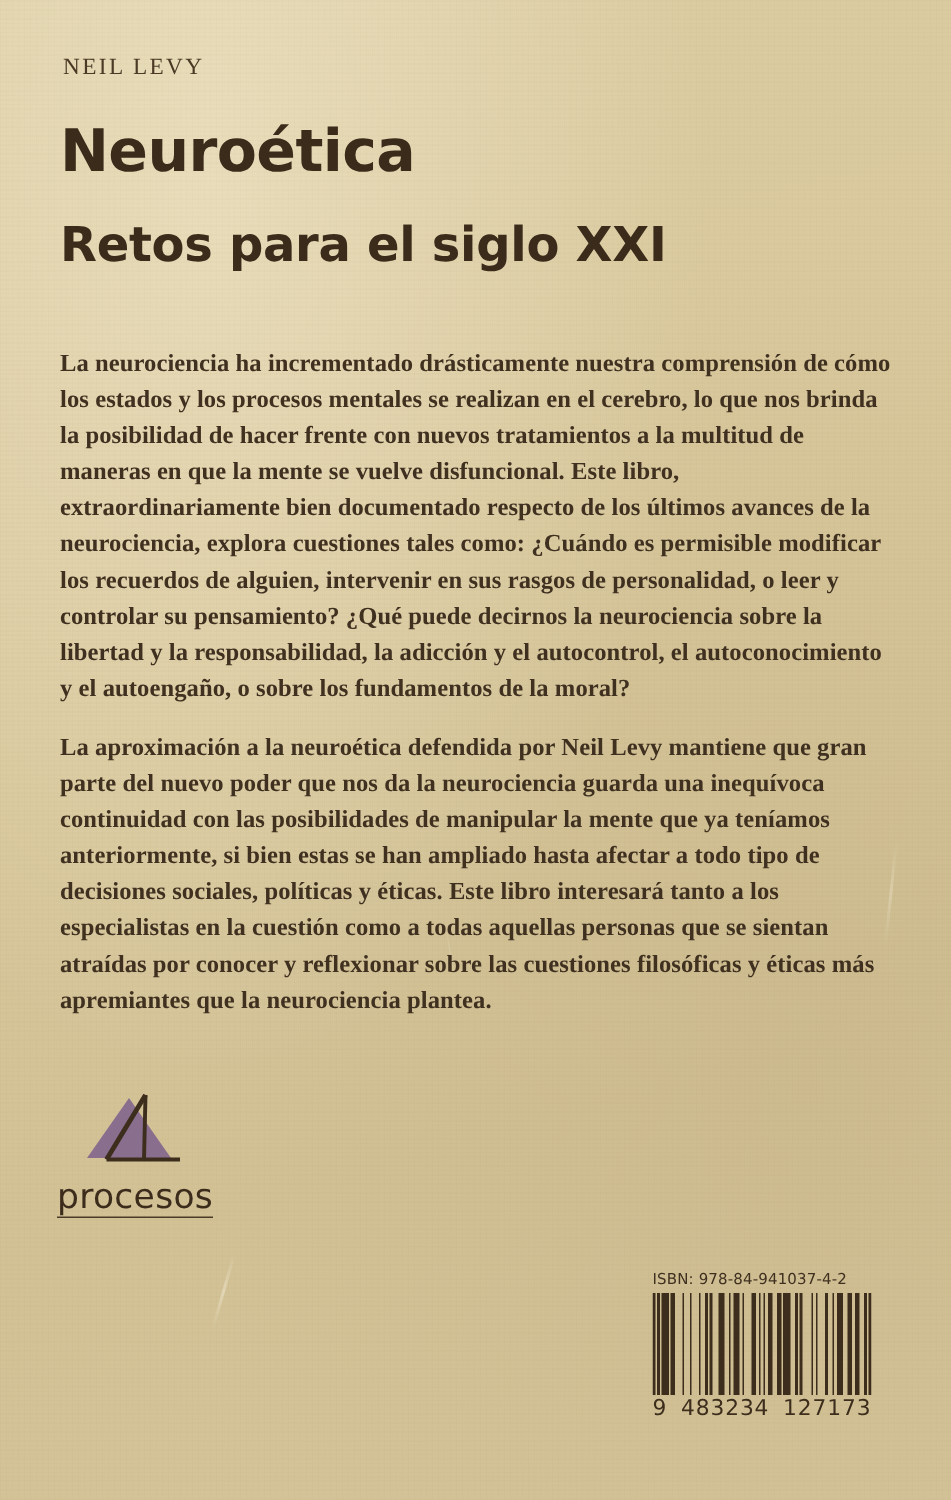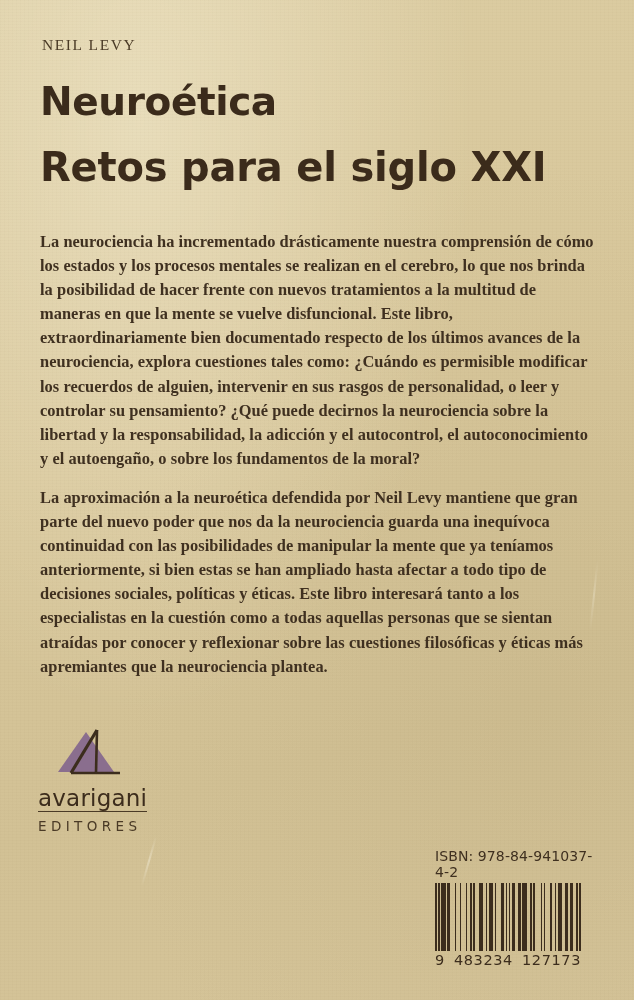--- a/index.html
+++ b/index.html
@@ -66,21 +66,21 @@
     letter-spacing: -0.4px;
     color: #3b2b1b;
     line-height: 1;
   }
 
   .subtitle {
     position: absolute;
     left: 40px;
     top: 147px;
     font-family: "DejaVu Sans", sans-serif;
-    font-size: 40px;
+    font-size: 32px;
     font-weight: bold;
     letter-spacing: -0.2px;
     color: #3b2b1b;
     line-height: 1;
   }
 
   .blurb {
     position: absolute;
     left: 40px;
     top: 230px;
@@ -131,21 +131,21 @@
 
   
   .barcode-block {
     position: absolute;
     left: 430px;
     top: 848px;
     width: 168px;
   }
   .isbn-text {
     font-family: "DejaVu Sans", sans-serif;
-    font-size: 14px;
+    font-size: 10px;
     color: #3f3020;
     letter-spacing: 0.1px;
     margin-left: 5px;
     margin-bottom: 3px;
   }
   .barcode-bars {
     position: relative;
     width: 146px;
     height: 68px;
     margin-left: 5px;
@@ -194,22 +194,21 @@
     <p>La aproximación a la neuroética defendida por Neil Levy mantiene que gran parte del nuevo poder que nos da la neurociencia guarda una inequívoca continuidad con las posibilidades de manipular la mente que ya teníamos anteriormente, si bien estas se han ampliado hasta afectar a todo tipo de decisiones sociales, políticas y éticas. Este libro interesará tanto a los especialistas en la cuestión como a todas aquellas personas que se sientan atraídas por conocer y reflexionar sobre las cuestiones filosóficas y éticas más apremiantes que la neurociencia plantea.</p>
   </div>
 
   <div class="publisher">
     <svg class="logo-mark" viewBox="0 0 70 54">
       <polygon points="34,4 6,44 62,44" fill="#8a6e8e"></polygon>
       <path d="M45,2 L19,45" stroke="#3c2d1d" stroke-width="3.2" fill="none"></path>
       <path d="M19,45 L68,45" stroke="#3c2d1d" stroke-width="2.6" fill="none"></path>
       <path d="M45,2 L44,45" stroke="#3c2d1d" stroke-width="2.6" fill="none"></path>
     </svg>
-    <div class="pub-name">avarigani</div>
-    <div class="pub-sub">EDITORES</div>
+    <div class="pub-name">procesos</div>
   </div>
 
   <div class="barcode-block">
     <div class="isbn-text">ISBN: 978-84-941037-4-2</div>
     <div class="barcode-bars" id="barcode-bars">
         <i class="t" style="width:1.537px"></i>
         <i class="g" style="width:1.537px"></i>
         <i class="t" style="width:1.537px"></i>
         <i class="g" style="width:1.537px"></i>
         <i class="t" style="width:4.611px"></i>

